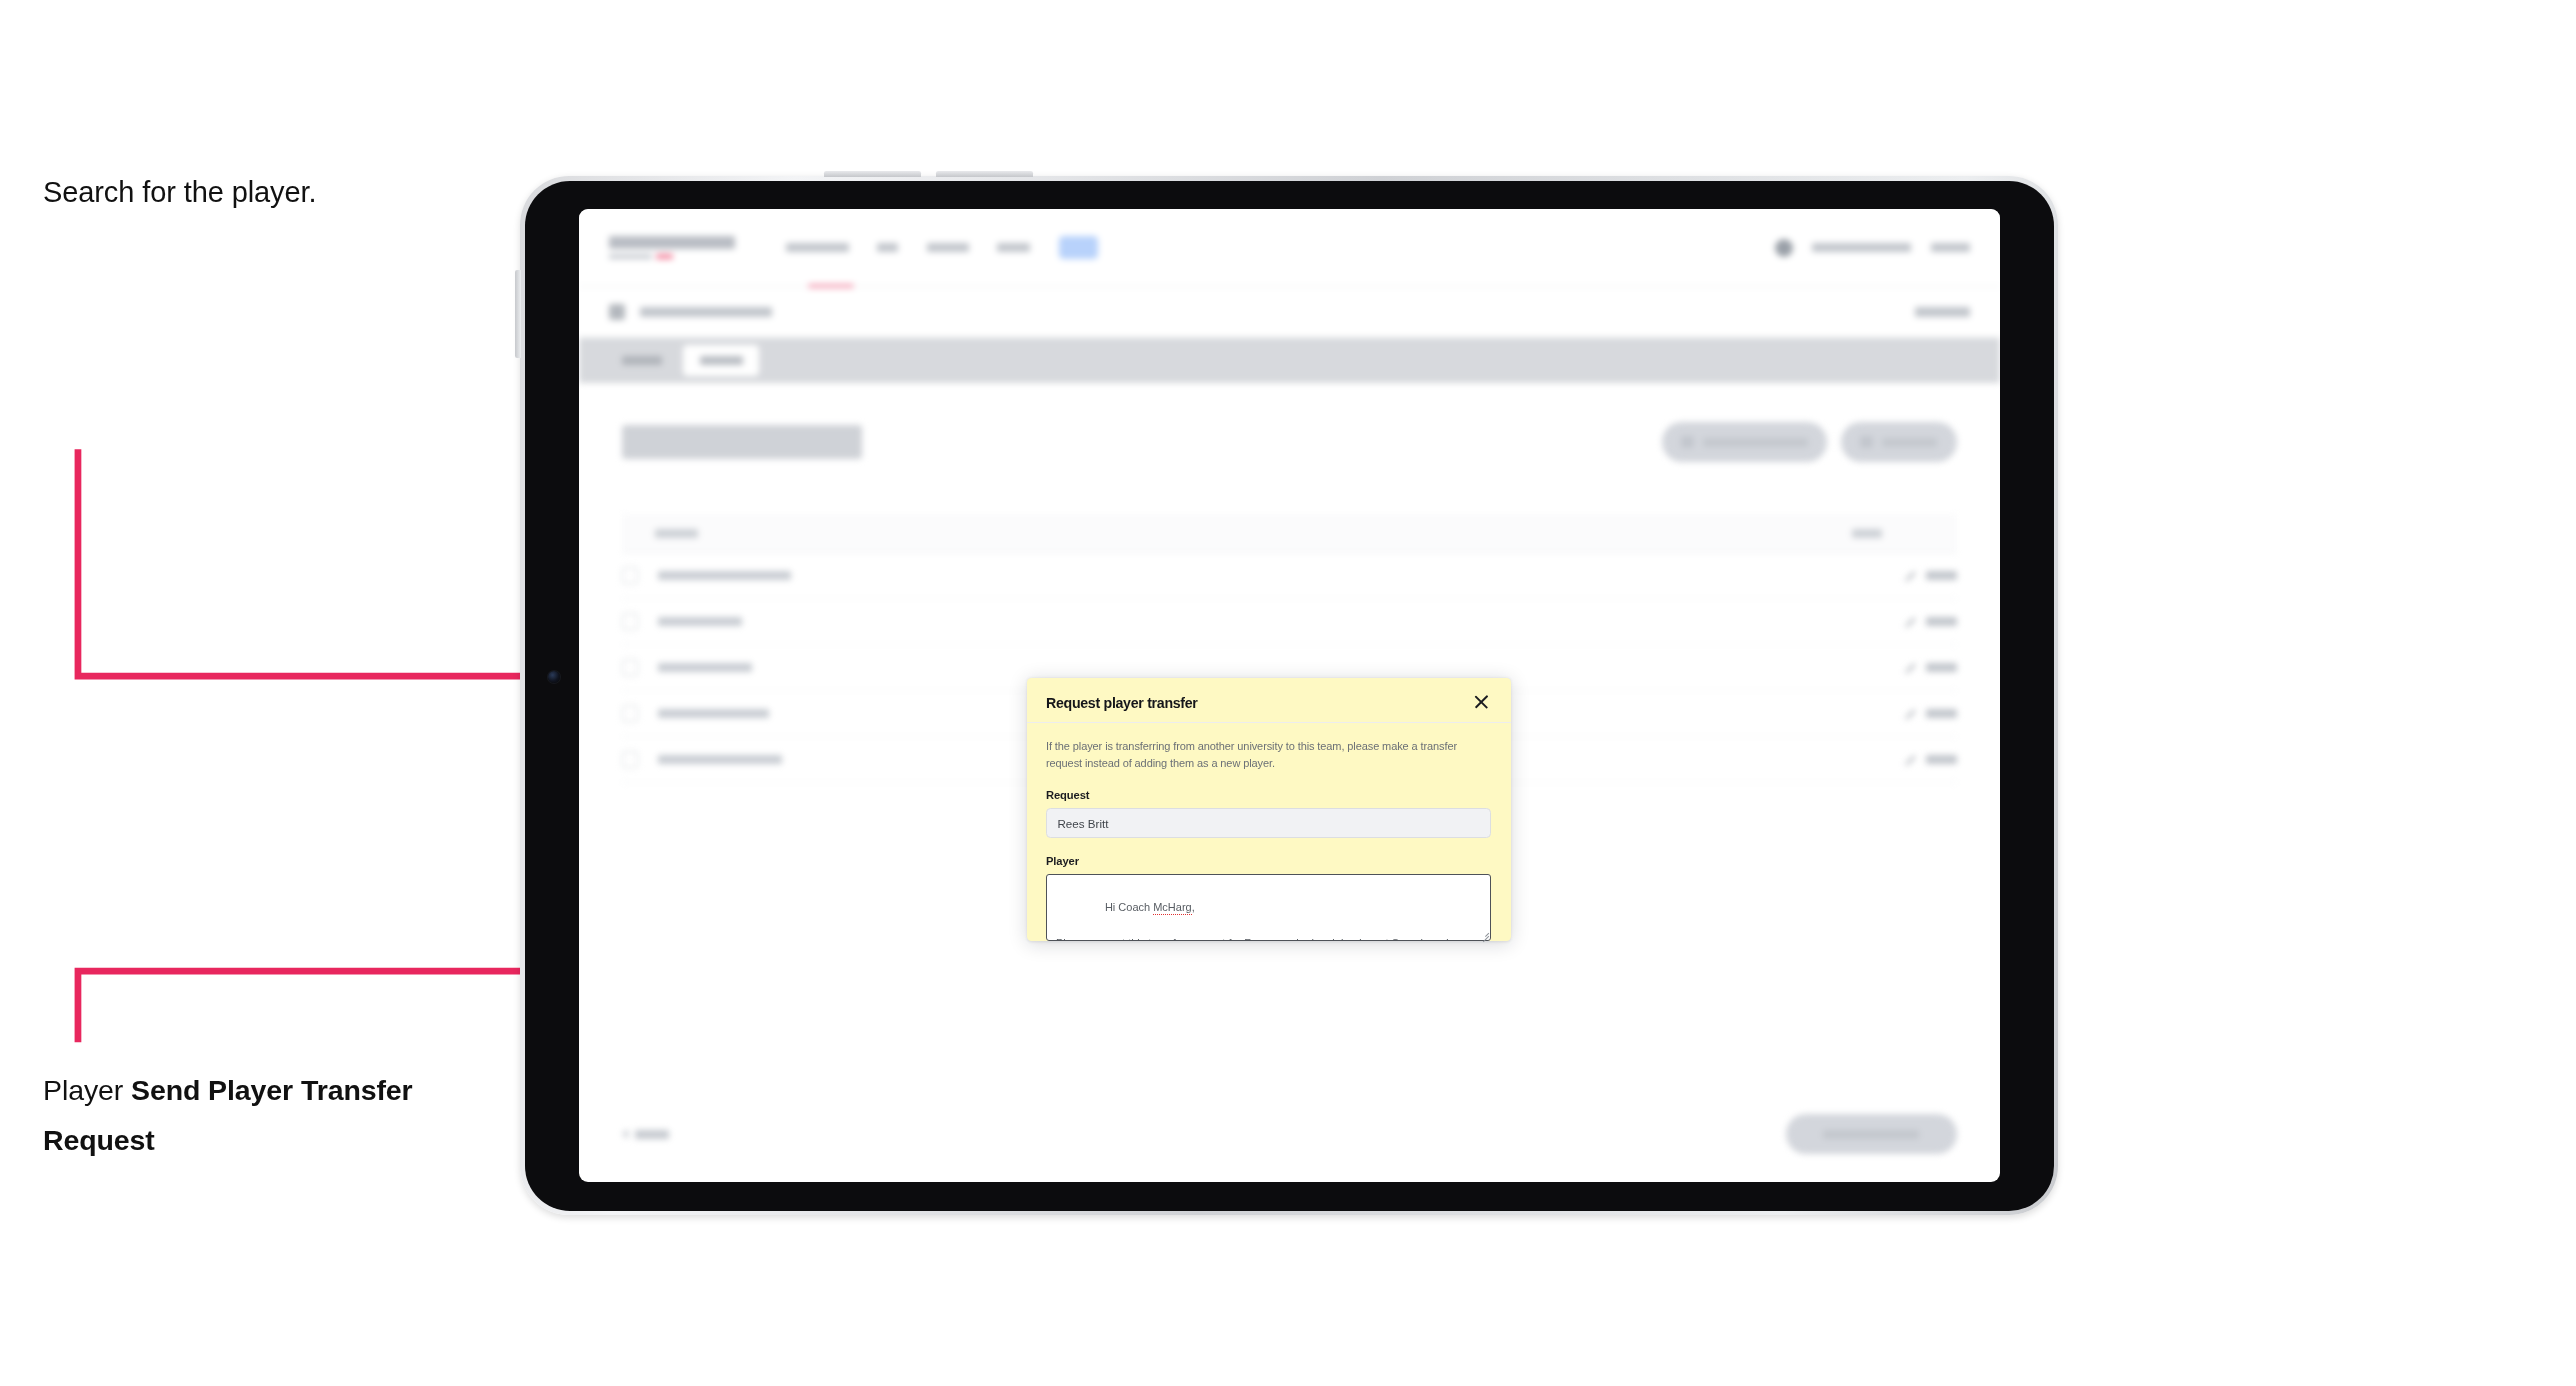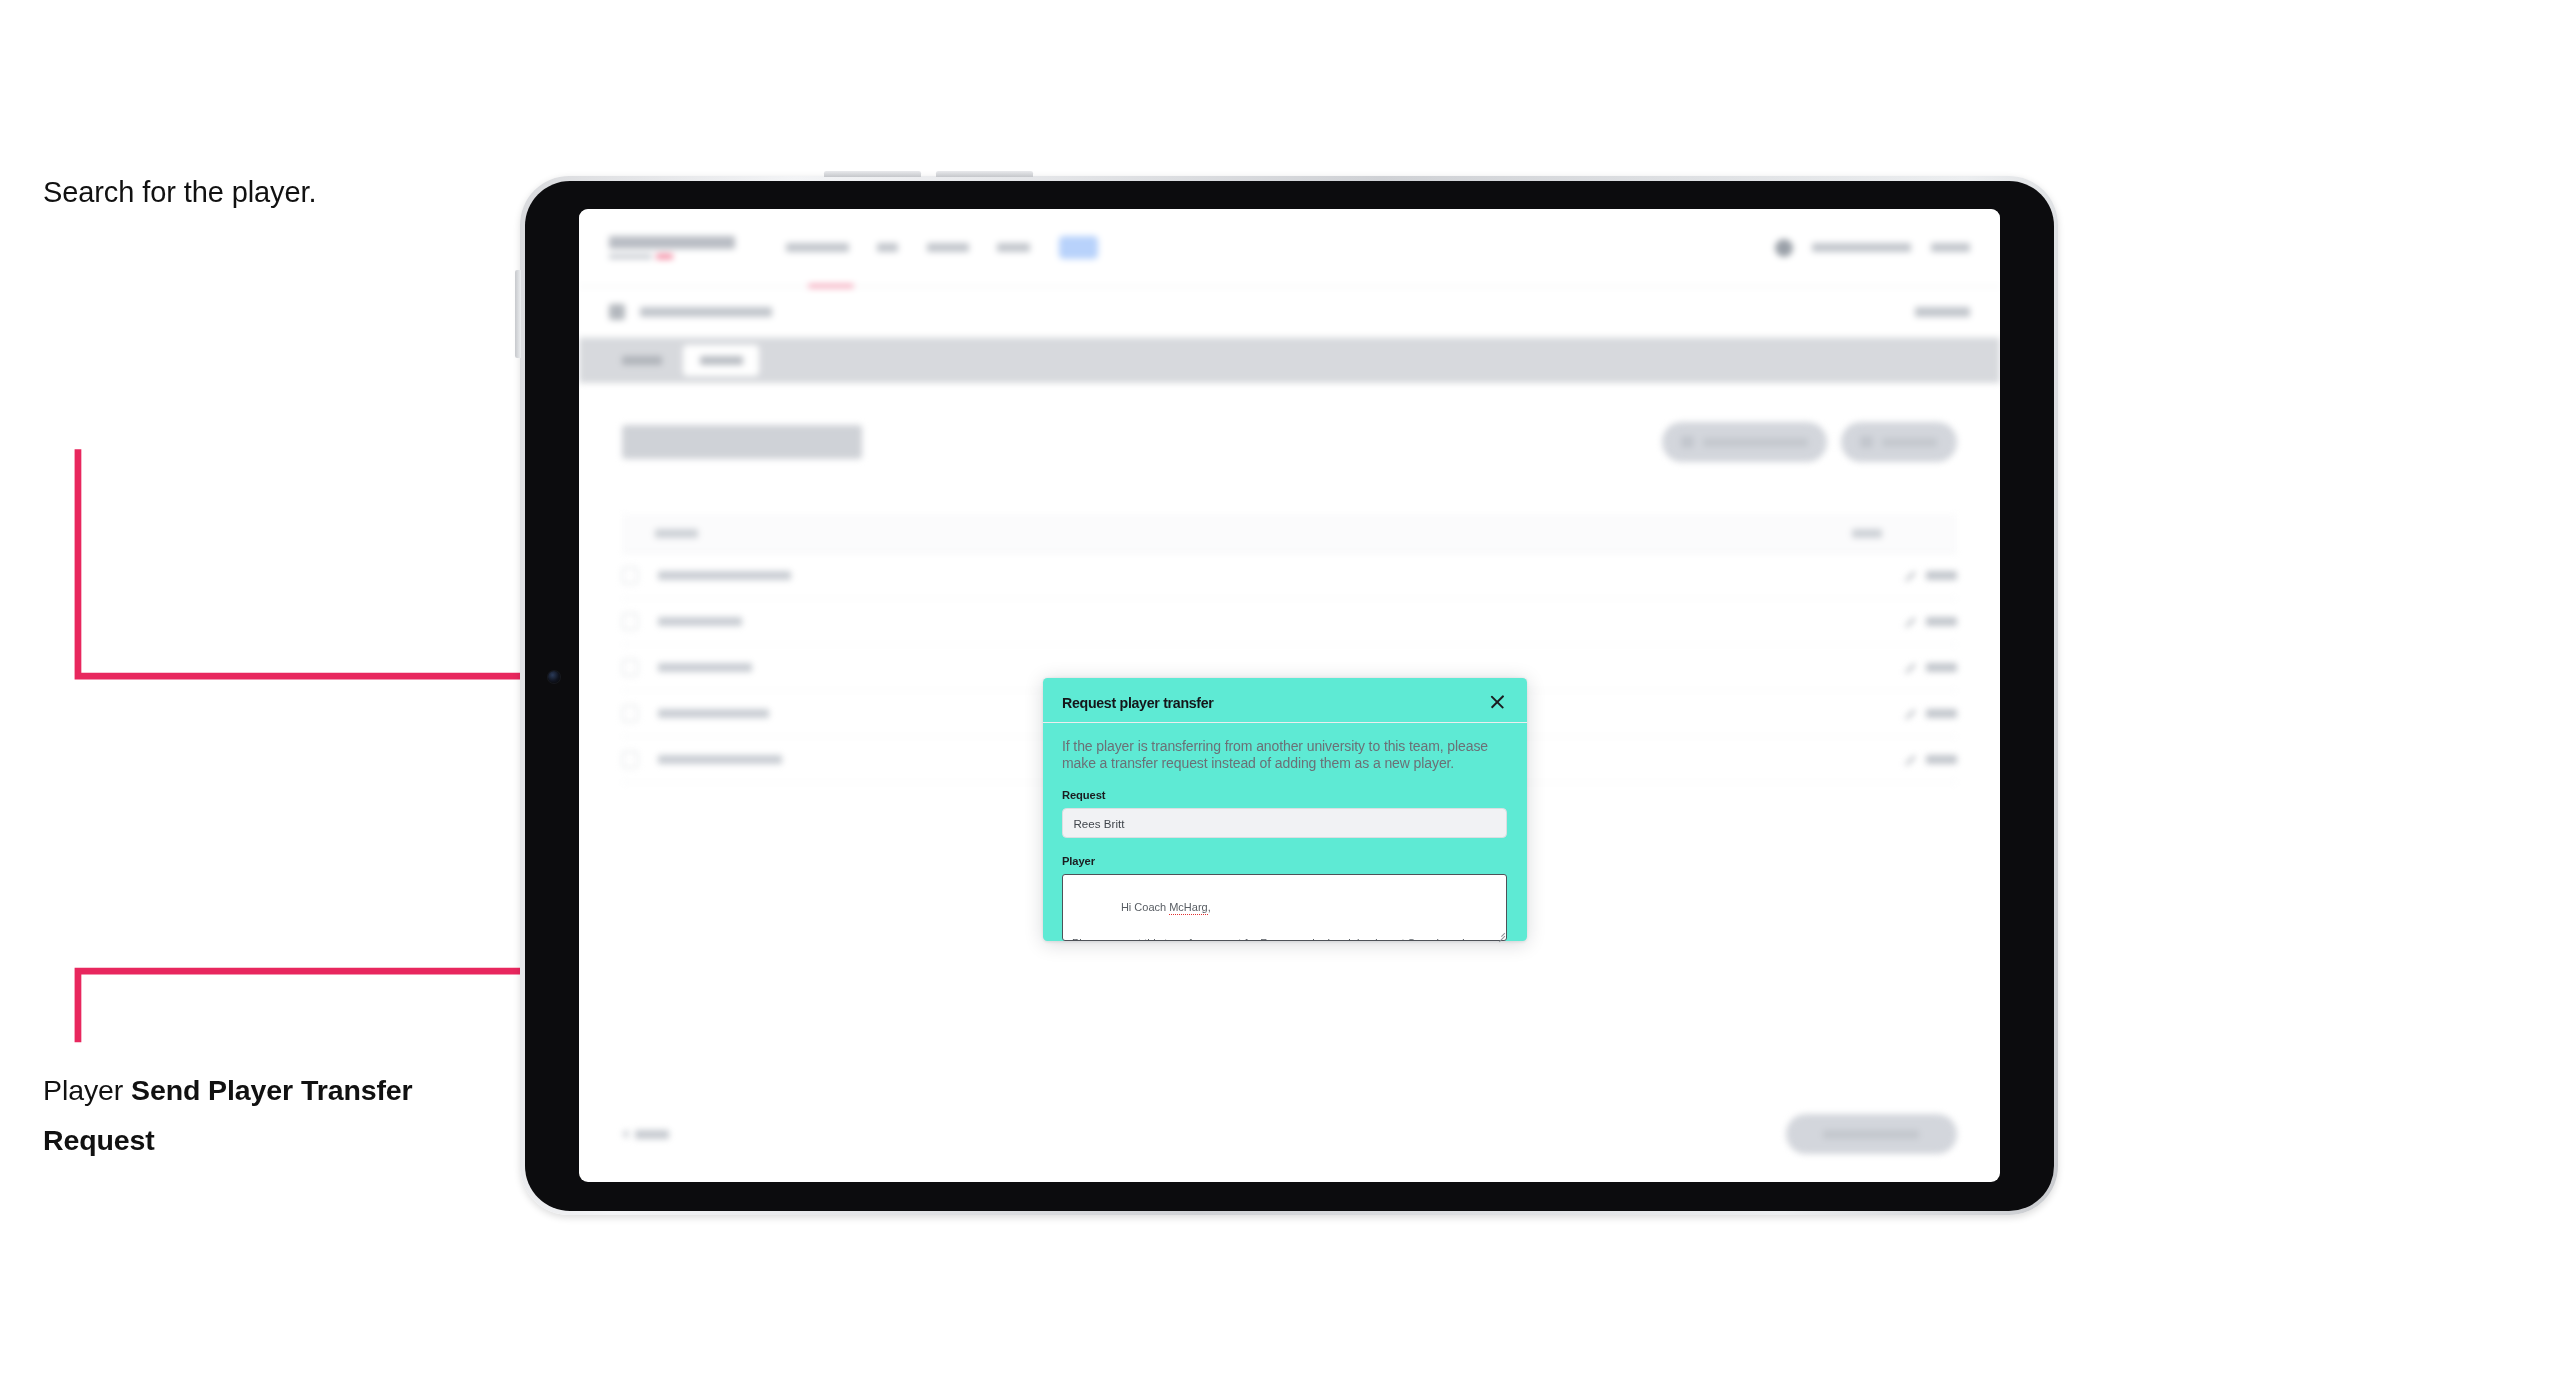--- a/index.html
+++ b/index.html
@@ -218,23 +218,23 @@
   .foot-save .tx { height: 9px; width: 96px; border-radius: 1.5px; background: #c3c7cd; }
 
   
   #modal-backdrop {
     position: absolute; left: 0; top: 0; right: 0; bottom: 0;
     background: rgba(255,255,255,0.0);
     pointer-events: none;
   }
   #modal {
     position: absolute;
-    left: 464px; top: 469px;
+    left: 448px; top: 469px;
     width: 484px;
-    background: #5eead4;
+    background: #fef9c3;
     border-radius: 4.5px;
     box-shadow: 0 2.2px 19.5px rgba(20,24,40,0.16), 0 0.7px 3px rgba(20,24,40,0.10);
     padding: 0;
   }
   #modal-head {
     display: flex; align-items: flex-start; justify-content: space-between;
     padding: 16.5px 19.5px 10.5px 19.5px;
     border-bottom: 0.7px solid #ededee;
   }
   #modal-title {
@@ -247,21 +247,21 @@
     cursor: pointer; margin-top: -2.2px;
   }
   #modal-close::before, #modal-close::after {
     content: ""; position: absolute; left: 1.5px; top: 9px;
     width: 16.5px; height: 1.6px; background: #1c1d21; border-radius: 0.7px;
   }
   #modal-close::before { transform: rotate(45deg); }
   #modal-close::after  { transform: rotate(-45deg); }
   #modal-body { padding: 15px 19.5px 0 19.5px; }
   #modal-desc {
-    font-size: 14px; line-height: 17px; color: #6b7076;
+    font-size: 11px; line-height: 17px; color: #6b7076;
     letter-spacing: -0.1px;
   }
   .fld-label {
     font-size: 11.2px; font-weight: 700; color: #1b1c20;
     margin-top: 17px; margin-bottom: 6.7px;
     letter-spacing: -0.1px;
   }
   #player-input {
     width: 100%; height: 30px;
     border: 0.7px solid #dcdee1;

